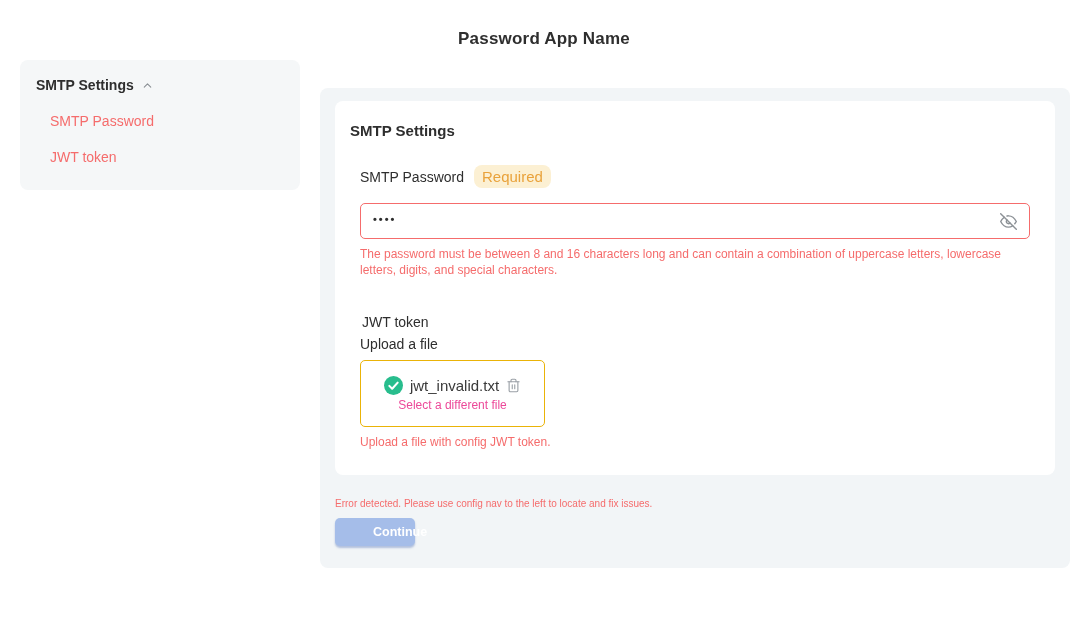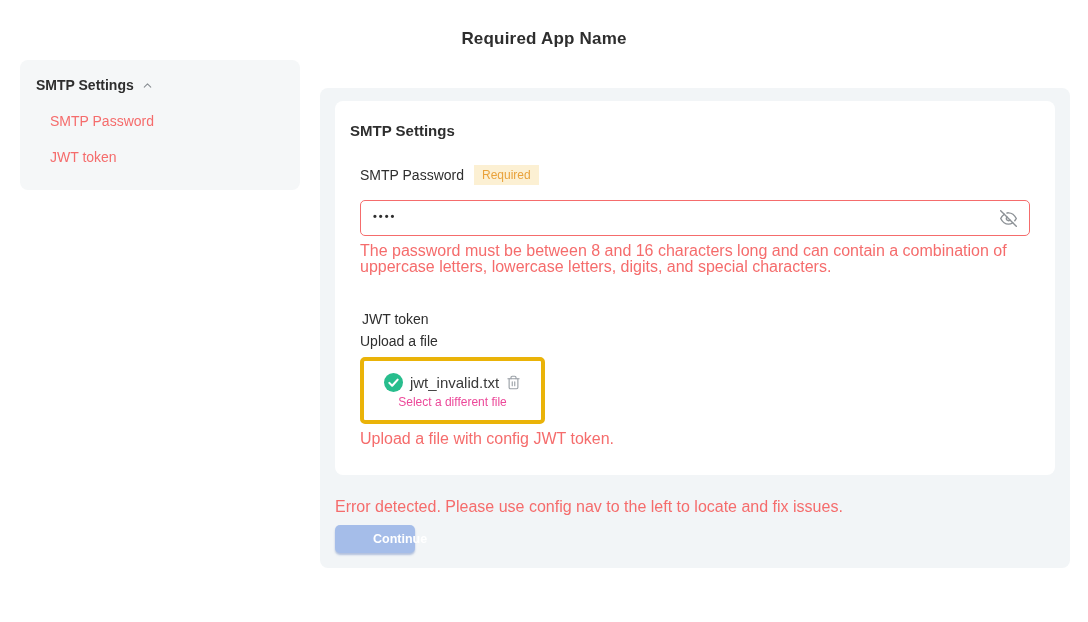--- a/index.html
+++ b/index.html
@@ -19,56 +19,56 @@
   
   .panel { position:absolute; left:320px; top:88px; width:750px; height:480px;
     background:#f2f5f7; border-radius:8px; padding:13px 15px; }
   .card { background:#ffffff; border-radius:8px; width:720px; height:374px;
     padding:21px 15px; }
   .card-title { font-size:15px; font-weight:bold; color:#2e2e2e; }
   .card-body { margin:26px 0 0 10px; }
 
   .label-row { display:flex; align-items:center; gap:10px; margin-bottom:15px; }
   .field-label { font-size:14px; color:#2e2e2e; }
-  .required-badge { background:#fcf0d3; color:#e9a23b; font-size:12px;
-    padding:3px 8px; border-radius:0; }
+  .required-badge { background:#fcf0d3; color:#e9a23b; font-size:15px;
+    padding:3px 8px; border-radius:8px; }
 
   .pw-input { display:flex; align-items:center; justify-content:space-between;
     width:670px; height:36px; border:1px solid #f56c6c; border-radius:5px;
     background:#fff; padding:0 12px; cursor:text; }
   .pw-dots { font-size:11px; letter-spacing:2px; color:#2e2e2e; font-weight:bold;
     line-height:36px; transform:translateY(-2px); }
   .eye-btn { display:flex; align-items:center; cursor:pointer; }
 
-  .error-text { color:#f56c6c; font-size:16px; line-height:16px; }
+  .error-text { color:#f56c6c; font-size:12px; line-height:16px; }
   .pw-error { margin-top:7px; width:655px; }
 
   .jwt-label { margin:36px 0 0 2px; font-size:14px; color:#2e2e2e; }
   .upload-label { margin:6px 0 8px 0; font-size:14px; color:#2e2e2e; }
 
-  .upload-box { width:185px; height:67px; border:4px solid #eab308; border-radius:5px;
+  .upload-box { width:185px; height:67px; border:1px solid #eab308; border-radius:5px;
     display:flex; flex-direction:column; align-items:center; justify-content:center;
     background:#fff; }
   .file-row { display:flex; align-items:center; gap:7px; }
   .file-name { font-size:15px; color:#3a3a3a; }
   .trash-btn { display:flex; align-items:center; cursor:pointer; }
   .change-link { font-size:12px; color:#ec4899; 
     margin-top:3px; cursor:pointer; }
   .upload-error { margin-top:7px; }
 
-  .footer-error { margin:23px 0 0 0; color:#f56c6c; font-size:16px; }
+  .footer-error { margin:23px 0 0 0; color:#f56c6c; font-size:10px; }
   .continue-btn { margin-top:9px; width:80px; height:28px; background:#a5bde9;
     border:none; border-radius:5px; color:#ffffff; font-weight:bold; font-size:12.5px;
     font-family:"Liberation Sans", sans-serif;
     box-shadow:0 2px 2px rgba(125,150,200,.55); cursor:not-allowed;padding-left:38px; }
 </style>
 </head>
 <body>
 
-<div class="page-title">Required App Name</div>
+<div class="page-title">Password App Name</div>
 
 <nav class="sidebar">
   <div class="sidebar-header">
     <span class="sidebar-header-label">SMTP Settings</span>
     <span style="display:flex;align-items:center;">
       <svg width="13" height="13" viewBox="0 0 24 24" fill="none" stroke="#8a8f94" stroke-width="2" stroke-linecap="round" stroke-linejoin="round">
           <polyline points="6 15 12 9 18 15"></polyline>
         </svg>
     </span>
   </div>

